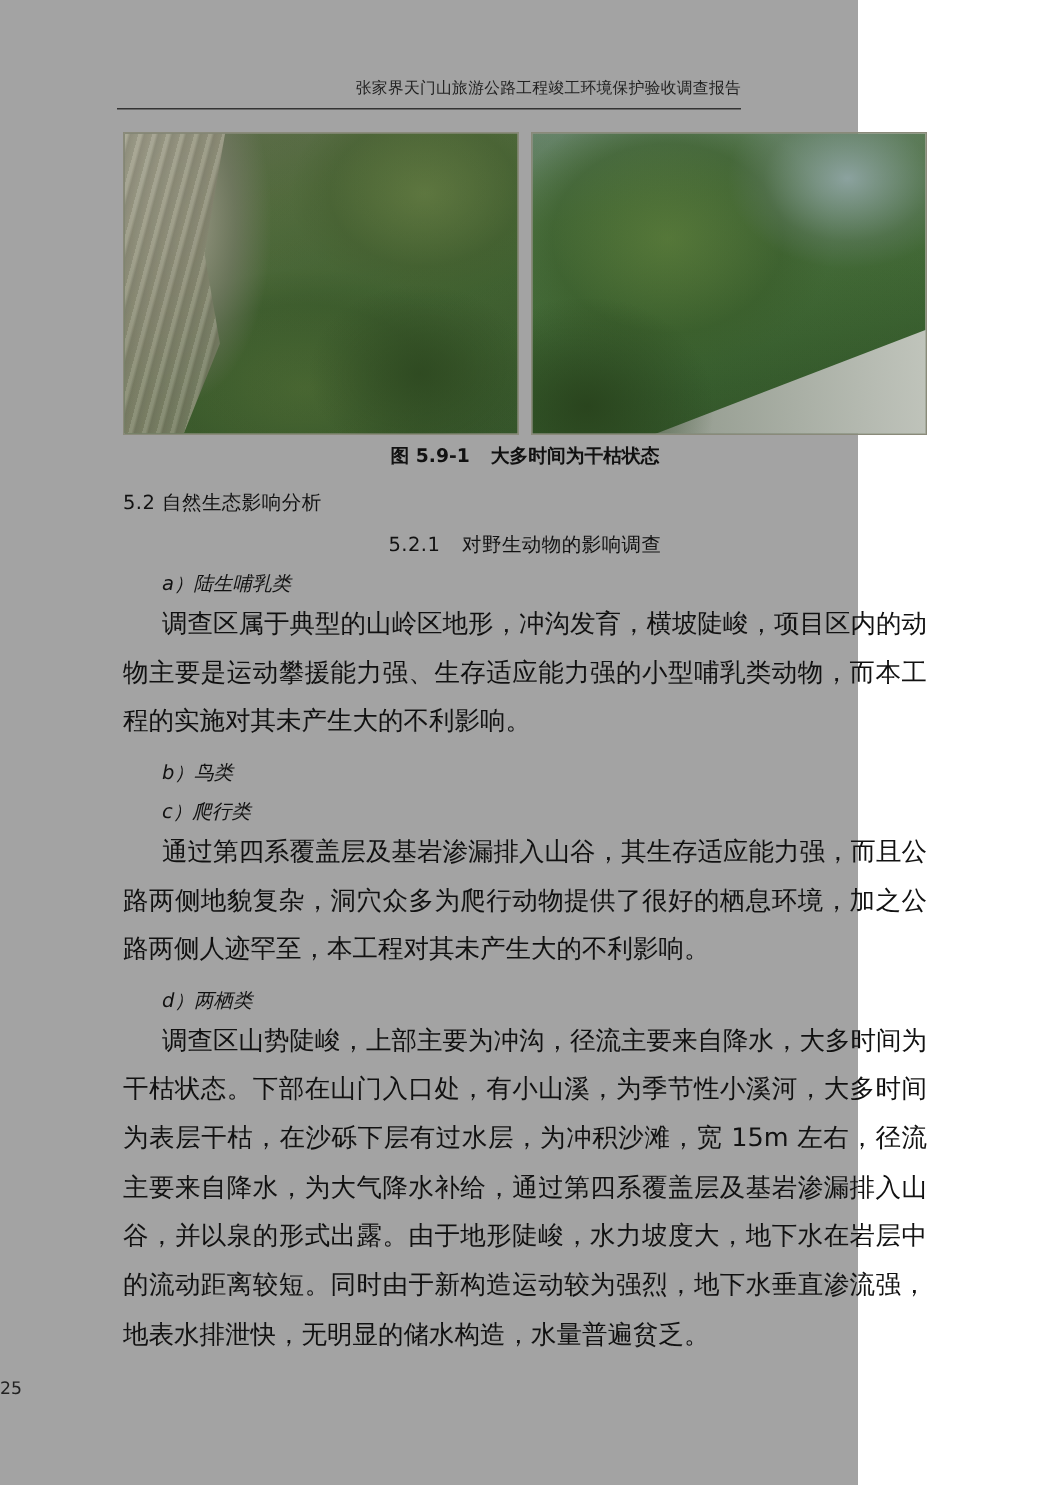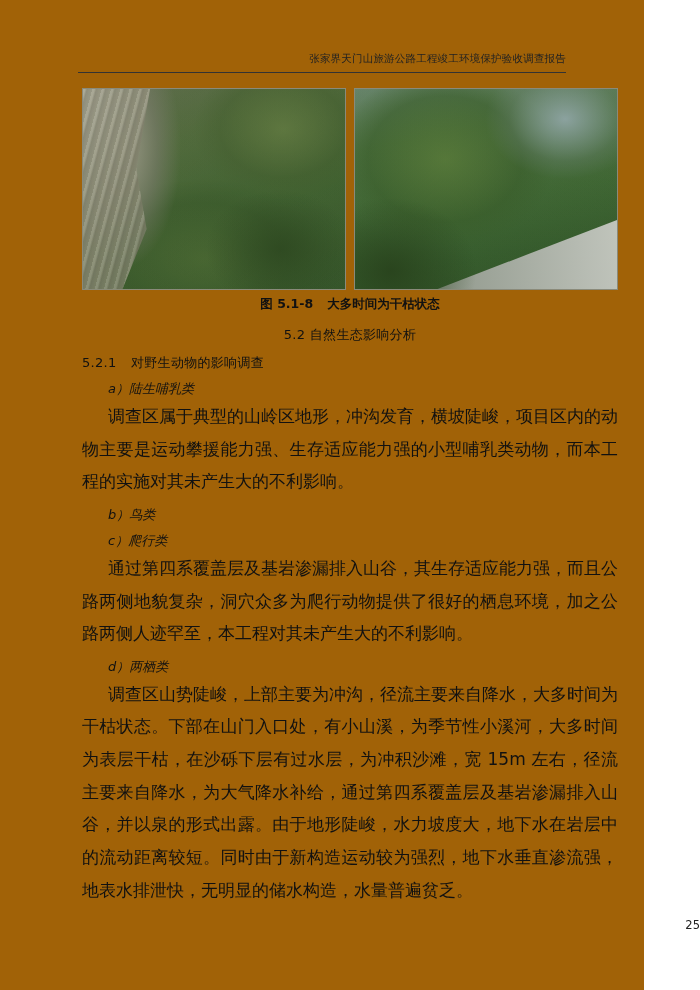--- a/index.html
+++ b/index.html
@@ -10,25 +10,25 @@
   body {
     width: 700px;
     height: 990px;
     font-family: "DejaVu Sans", "Liberation Sans", sans-serif;
     color: #1a1a1a;
     position: relative;
     overflow: hidden;
   }
   .page {
     position: relative;
-    width: 644px;
+    width: 572px;
     height: 990px;
     box-sizing: border-box;
     padding: 0;
-    background: #a16207;
+    background: #a3a3a3;
   }
   
   .header {
     position: absolute;
     top: 52px;
     left: 78px;
     right: 78px;
     height: 22px;
   }
   .header-title {
@@ -131,27 +131,27 @@
     position: absolute;
     top: 318px;
     left: 82px;
     width: 536px;
   }
   .h2 {
     font-size: 13px;
     margin: 8px 0 6px 0;
     color: #111;
     letter-spacing: 0.3px;
-    text-align: center;
   }
   .h3 {
     font-size: 13px;
     margin: 10px 0 4px 0;
     color: #111;
     letter-spacing: 0.3px;
+    text-align: center;
   }
   .h3 .num { margin-right: 10px; }
   .h4 {
     font-size: 13px;
     margin: 8px 0 2px 0;
     text-indent: 26px;
     color: #111;
     font-style: italic;
   }
   p.body {
@@ -161,42 +161,42 @@
     text-indent: 26px;
     text-align: justify;
     text-justify: inter-ideograph;
     color: #111;
   }
   .footer-page {
     position: absolute;
     bottom: 58px;
     left: 0;
     width: 700px;
-    text-align: right;
+    text-align: left;
     font-size: 11.5px;
     color: #222;
   }
 </style>
 </head>
 <body>
 
 <div class="page">
 
   <div class="header">
     <div class="header-title">张家界天门山旅游公路工程竣工环境保护验收调查报告</div>
     <div class="header-rule"></div>
   </div>
 
   <div class="figure-row">
     <div class="photo photo-left"></div>
     <div class="photo photo-right"></div>
   </div>
 
   <div class="figure-caption">
-    <span class="cap-num">图 5.1-8</span><span>大多时间为干枯状态</span>
+    <span class="cap-num">图 5.9-1</span><span>大多时间为干枯状态</span>
   </div>
 
   <div class="content">
 
     <div class="h2">
       <span class="num">5.2</span>
       <span>自然生态影响分析</span>
     </div>
 
     <div class="h3">

